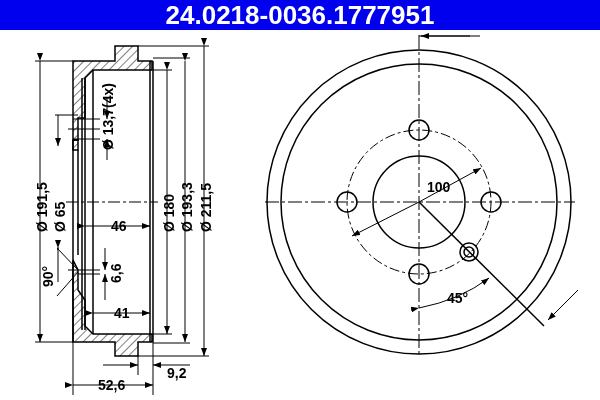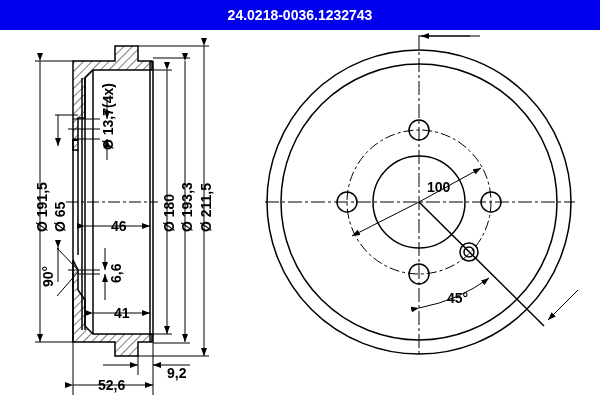--- a/index.html
+++ b/index.html
@@ -1,26 +1,26 @@
 <!DOCTYPE html>
 <html><head>
 <meta charset="utf-8">
 <style>
   html,body{margin:0;padding:0;background:#fff;}
   body{width:600px;height:400px;position:relative;overflow:hidden;font-family:"Liberation Sans",sans-serif;}
-  .header{position:absolute;left:0;top:0;width:600px;height:30px;background:#0000ee;color:#fff;display:flex;justify-content:center;align-items:center;font-weight:bold;font-size:14px;}
+  .header{position:absolute;left:0;top:0;width:600px;height:30px;background:#0000ee;color:#fff;display:flex;justify-content:center;align-items:center;font-weight:bold;font-size:26px;}
   svg{position:absolute;left:0;top:0;}
   svg text{font-family:"Liberation Sans",sans-serif;font-weight:bold;font-size:14px;fill:#000;}
 </style>
 </head>
 <body>
 
 <div class="header">
   <span>24.0218-0036.1</span>
-  <span>232743</span>
+  <span>777951</span>
 </div>
 
 <svg width="600" height="400" viewBox="0 0 600 400">
   <defs>
     <pattern id="hatch" width="6" height="6" patternUnits="userSpaceOnUse" patternTransform="rotate(45)">
       <line x1="0" y1="0" x2="0" y2="6" stroke="#000" stroke-width="1"></line>
     </pattern>
     <marker id="arr" markerWidth="8" markerHeight="6" refX="8" refY="3" orient="auto">
       <path d="M0,0 L8,3 L0,6 z" fill="#000"></path>
     </marker>

